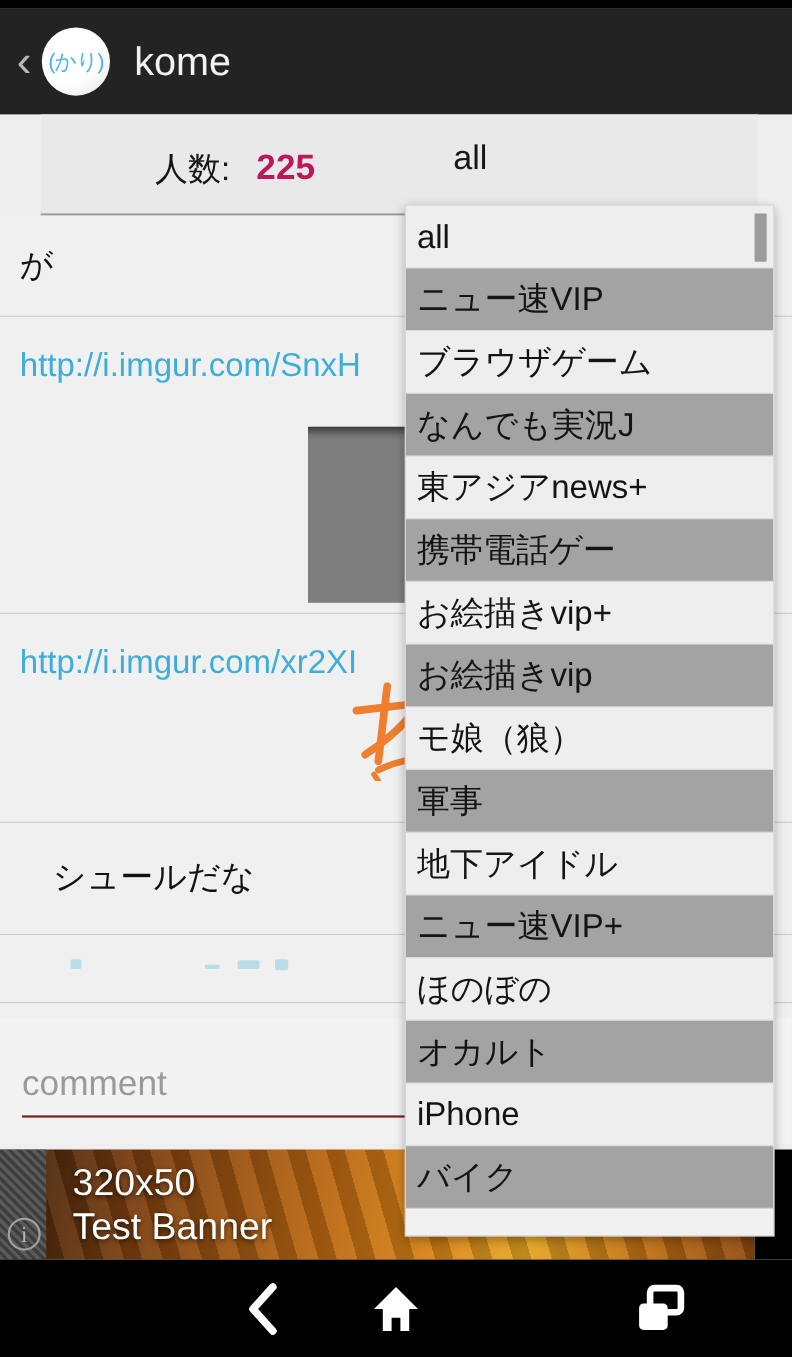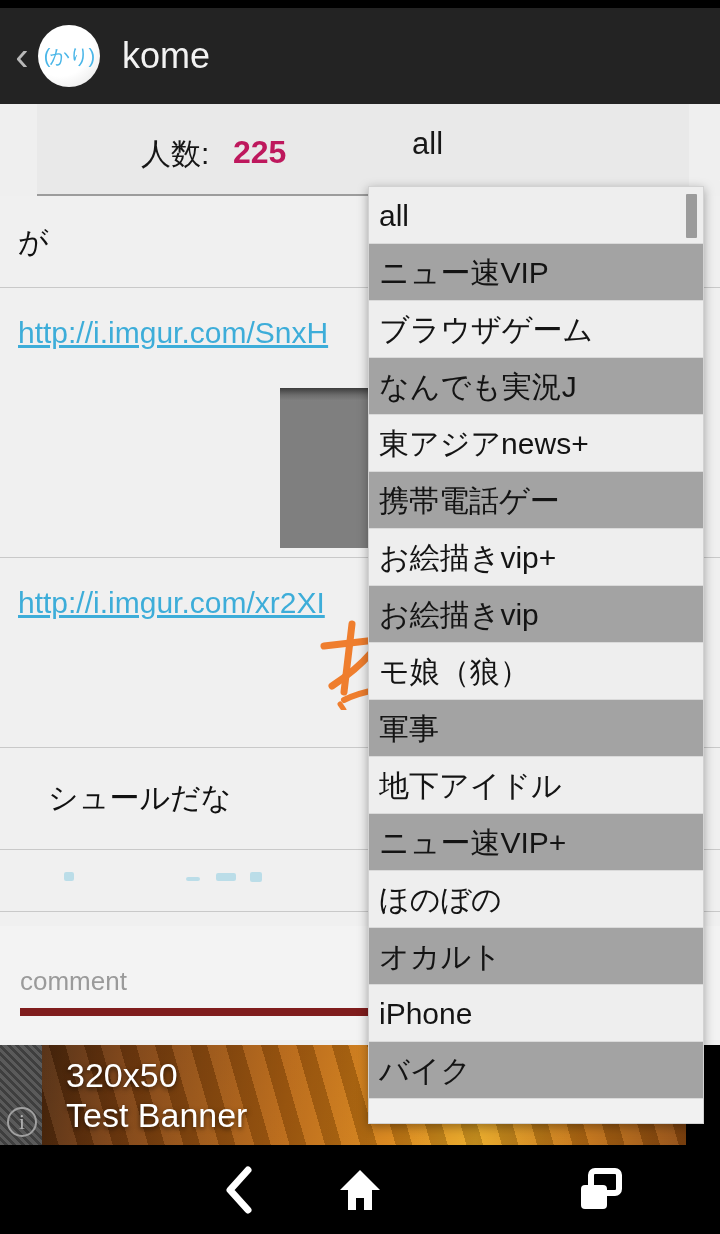--- a/index.html
+++ b/index.html
@@ -48,21 +48,21 @@
     position: absolute; right: 3px; bottom: 1px;
     width: 0; height: 0;
     border-left: 26px solid transparent;
     border-bottom: 26px solid #f4f4f4;
   }
 
   
   .content { position: absolute; top: 196px; left: 0; width: 720px; height: 844px; background: #f0f0f0; }
   .post { position: relative; border-bottom: 1px solid #c9c9c9; padding: 0 18px; }
   .post-text { font-size: 30px; color: #111; line-height: 1.2; }
-  .post-link { font-size: 30px; color: #3dadd9; text-decoration: underline; white-space: nowrap; }
+  .post-link { font-size: 30px; color: #3dadd9; white-space: nowrap; }
 
   .p1 { height: 92px; padding-top: 28px; }
   .p2 { height: 270px; padding-top: 28px; }
   .p3 { height: 190px; padding-top: 28px; }
   .p4 { height: 102px; padding-top: 32px; padding-left: 48px; }
   .p5 { height: 62px; padding-top: 18px; overflow: hidden; }
 
   .thumb {
     position: absolute; left: 280px; top: 100px; width: 150px; height: 160px;
     background: #7f7f7f;
@@ -81,22 +81,22 @@
   .faint-line { position: relative; height: 14px; }
   .faint-dot { position: absolute; background: #a9d7e6; border-radius: 2px; opacity: .75; }
 
   
   .comment-area {
     position: absolute; top: 926px; left: 0; width: 720px; height: 114px;
     background: #f3f3f3;
   }
   .comment-input {
     position: absolute; left: 20px; top: 28px; width: 660px; height: 62px;
-    border: none; border-bottom: 8px solid #7f1d1d; background: transparent;
-    font-size: 26px; color: #8a8a8a;
+    border: none; border-bottom: 2px solid #7f1d1d; background: transparent;
+    font-size: 32px; color: #8a8a8a;
     font-family: "Liberation Sans", "DejaVu Sans", sans-serif;
   }
   .comment-input::placeholder { color: #9a9a9a; }
 
   
   .ad {
     position: absolute; top: 1045px; left: 0; width: 686px; height: 100px;
     background: linear-gradient(100deg, #3a1f0c 0%, #7a3e10 18%, #b86612 42%,
                 #d88416 58%, #e8a723 70%, #c47314 85%, #8f4a10 100%);
     overflow: hidden;

